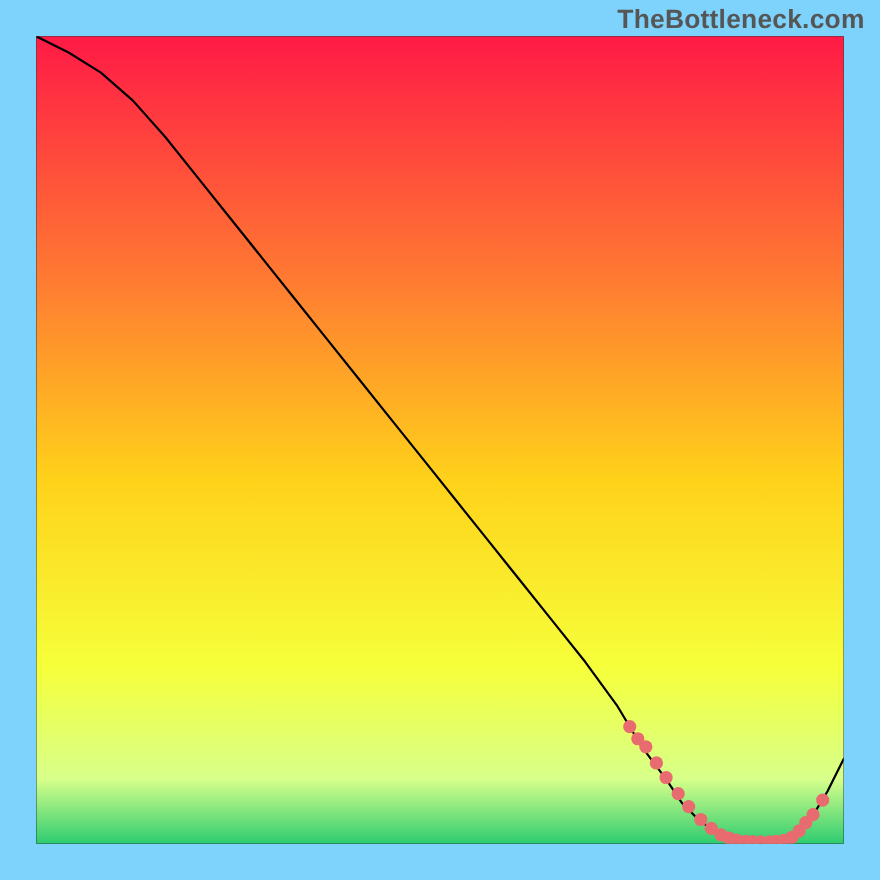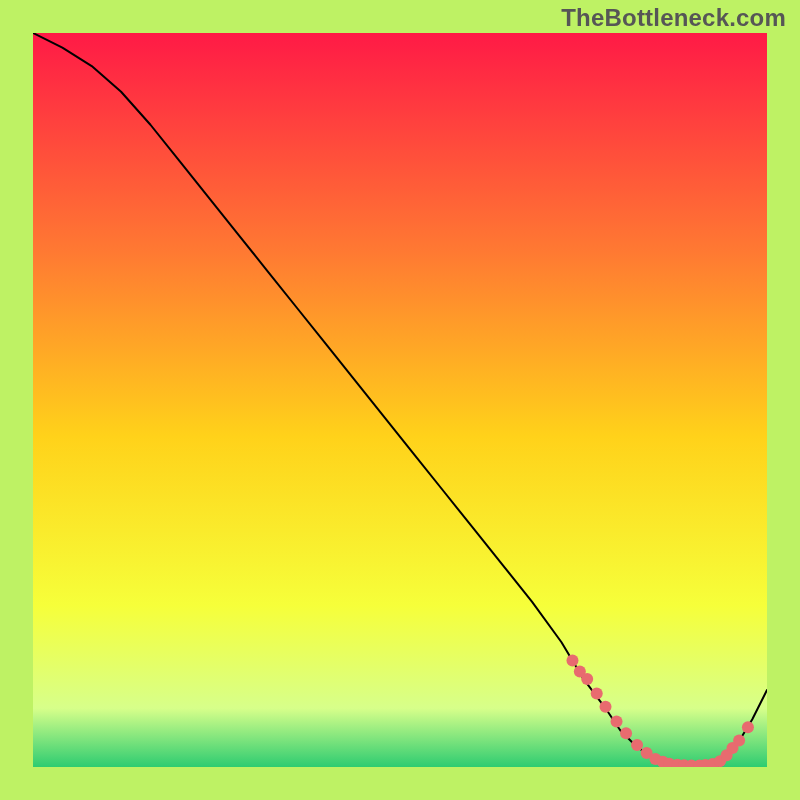--- a/index.html
+++ b/index.html
@@ -7,21 +7,21 @@
     padding: 0;
     width: 800px;
     height: 800px;
     background: #000;
     overflow: hidden;
   }
   .frame {
     position: relative;
     width: 800px;
     height: 800px;
-    background: #bef264;
+    background: #7dd3fc;
   }
   .watermark {
     position: absolute;
     top: 4px;
     right: 14px;
     font-family: Arial, Helvetica, sans-serif;
     font-size: 24px;
     font-weight: 600;
     color: #565656;
     letter-spacing: 0.2px;

